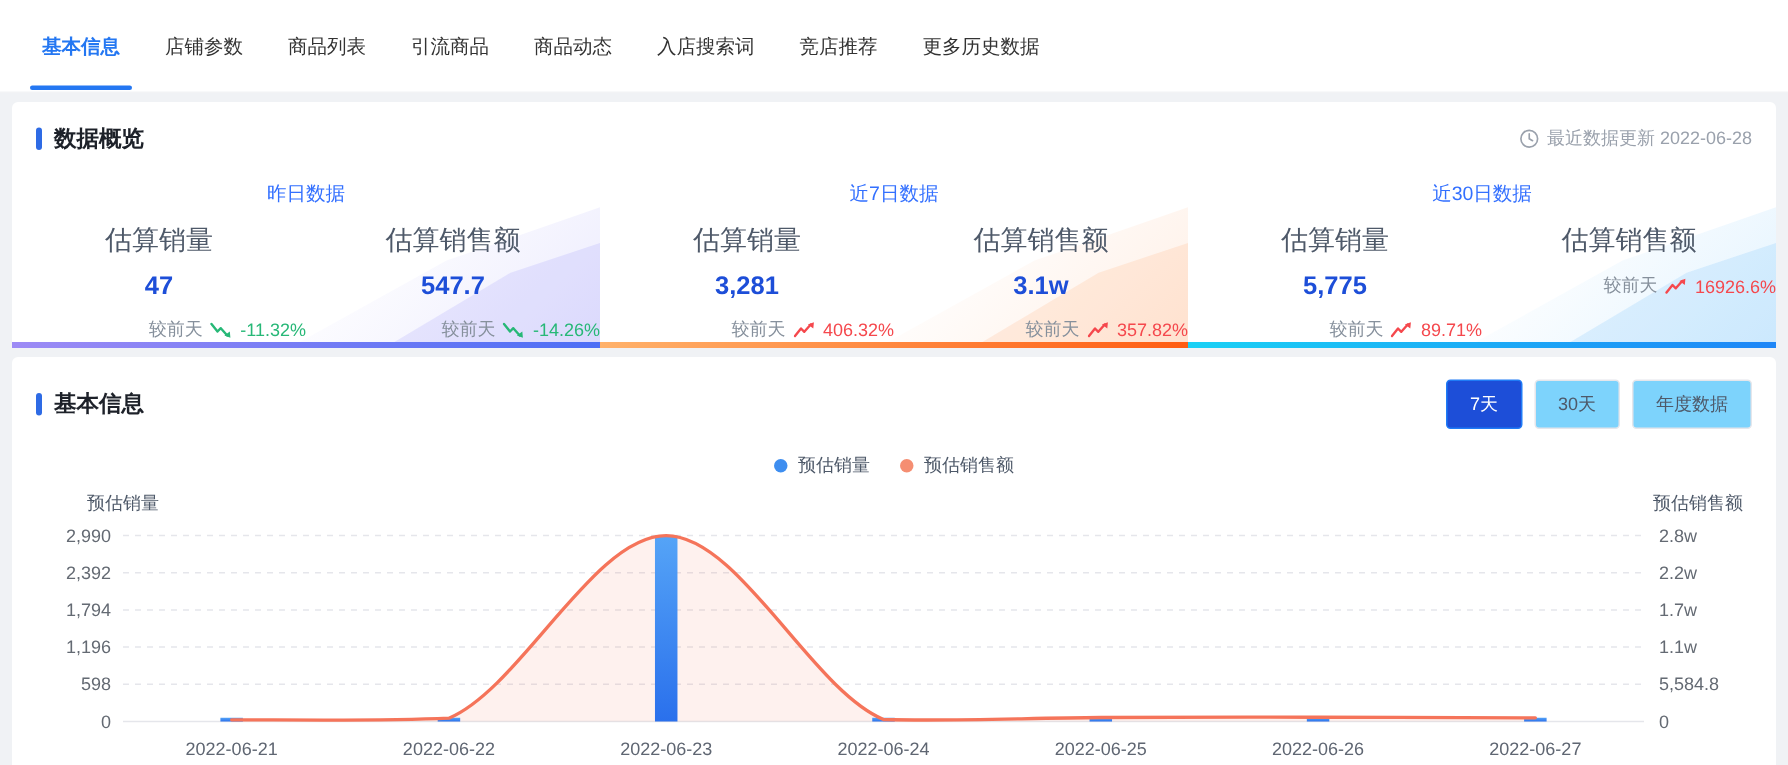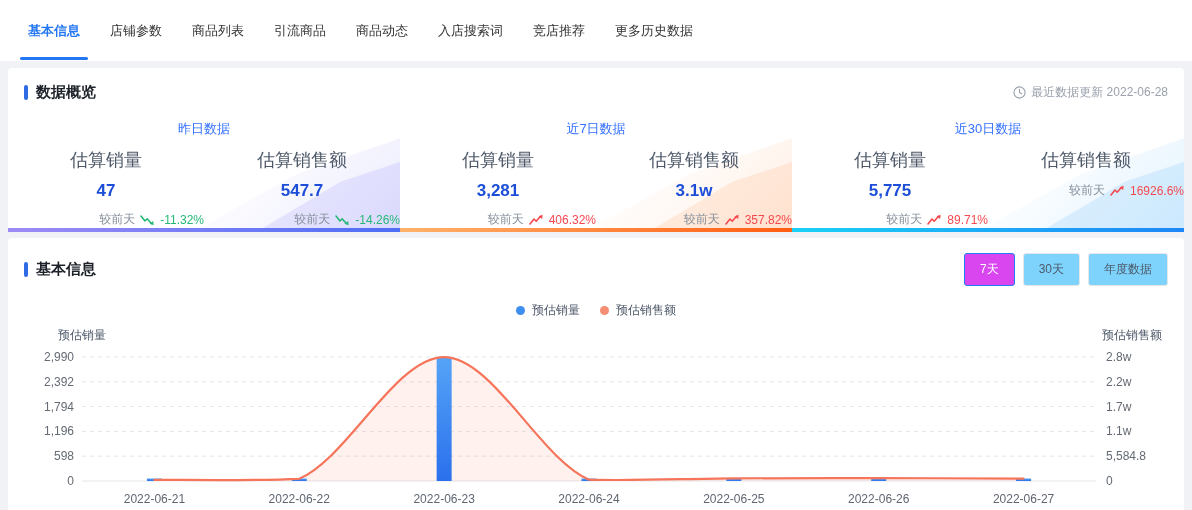--- a/index.html
+++ b/index.html
@@ -40,21 +40,21 @@
   .accent-bar { position:absolute; left:0; right:0; bottom:0; height:4px; z-index:3; }
   .wave { position:absolute; right:0; bottom:4px; width:58%; height:78%; z-index:1;
     clip-path:polygon(12% 100%, 55% 42%, 100% 4%, 100% 100%); }
   .wave2 { position:absolute; right:0; bottom:4px; width:38%; height:55%; z-index:1;
     clip-path:polygon(8% 100%, 60% 30%, 100% 0%, 100% 100%); }
 
   
   .range-btns { display:flex; gap:8px; }
   .range-btn { font-size:12px; padding:7px 15px; border-radius:3px; border:1px solid #e5e6eb;
     background:#7dd3fc; color:#4e5969; cursor:pointer; font-family:inherit; }
-  .range-btn.active { background:#d946ef; border-color:#1f7bf6; color:#fff;text-align:center; }
+  .range-btn.active { background:#1d4ed8; border-color:#1f7bf6; color:#fff;text-align:center; }
 
   .legend { display:flex; justify-content:center; align-items:center; gap:20px; margin-top:16px; }
   .legend-item { display:flex; align-items:center; gap:7px; font-size:12px; color:#4e5969; cursor:pointer; }
   .legend-dot { width:9px; height:9px; border-radius:50%; }
 
   .chart-wrap { padding:4px 16px 0 16px; }
   .tick-label { font-size:12px; fill:#646a73; }
   .axis-title { font-size:12px; fill:#4e5969; }
   .x-label { font-size:12px; fill:#5f6672; }
 </style>

